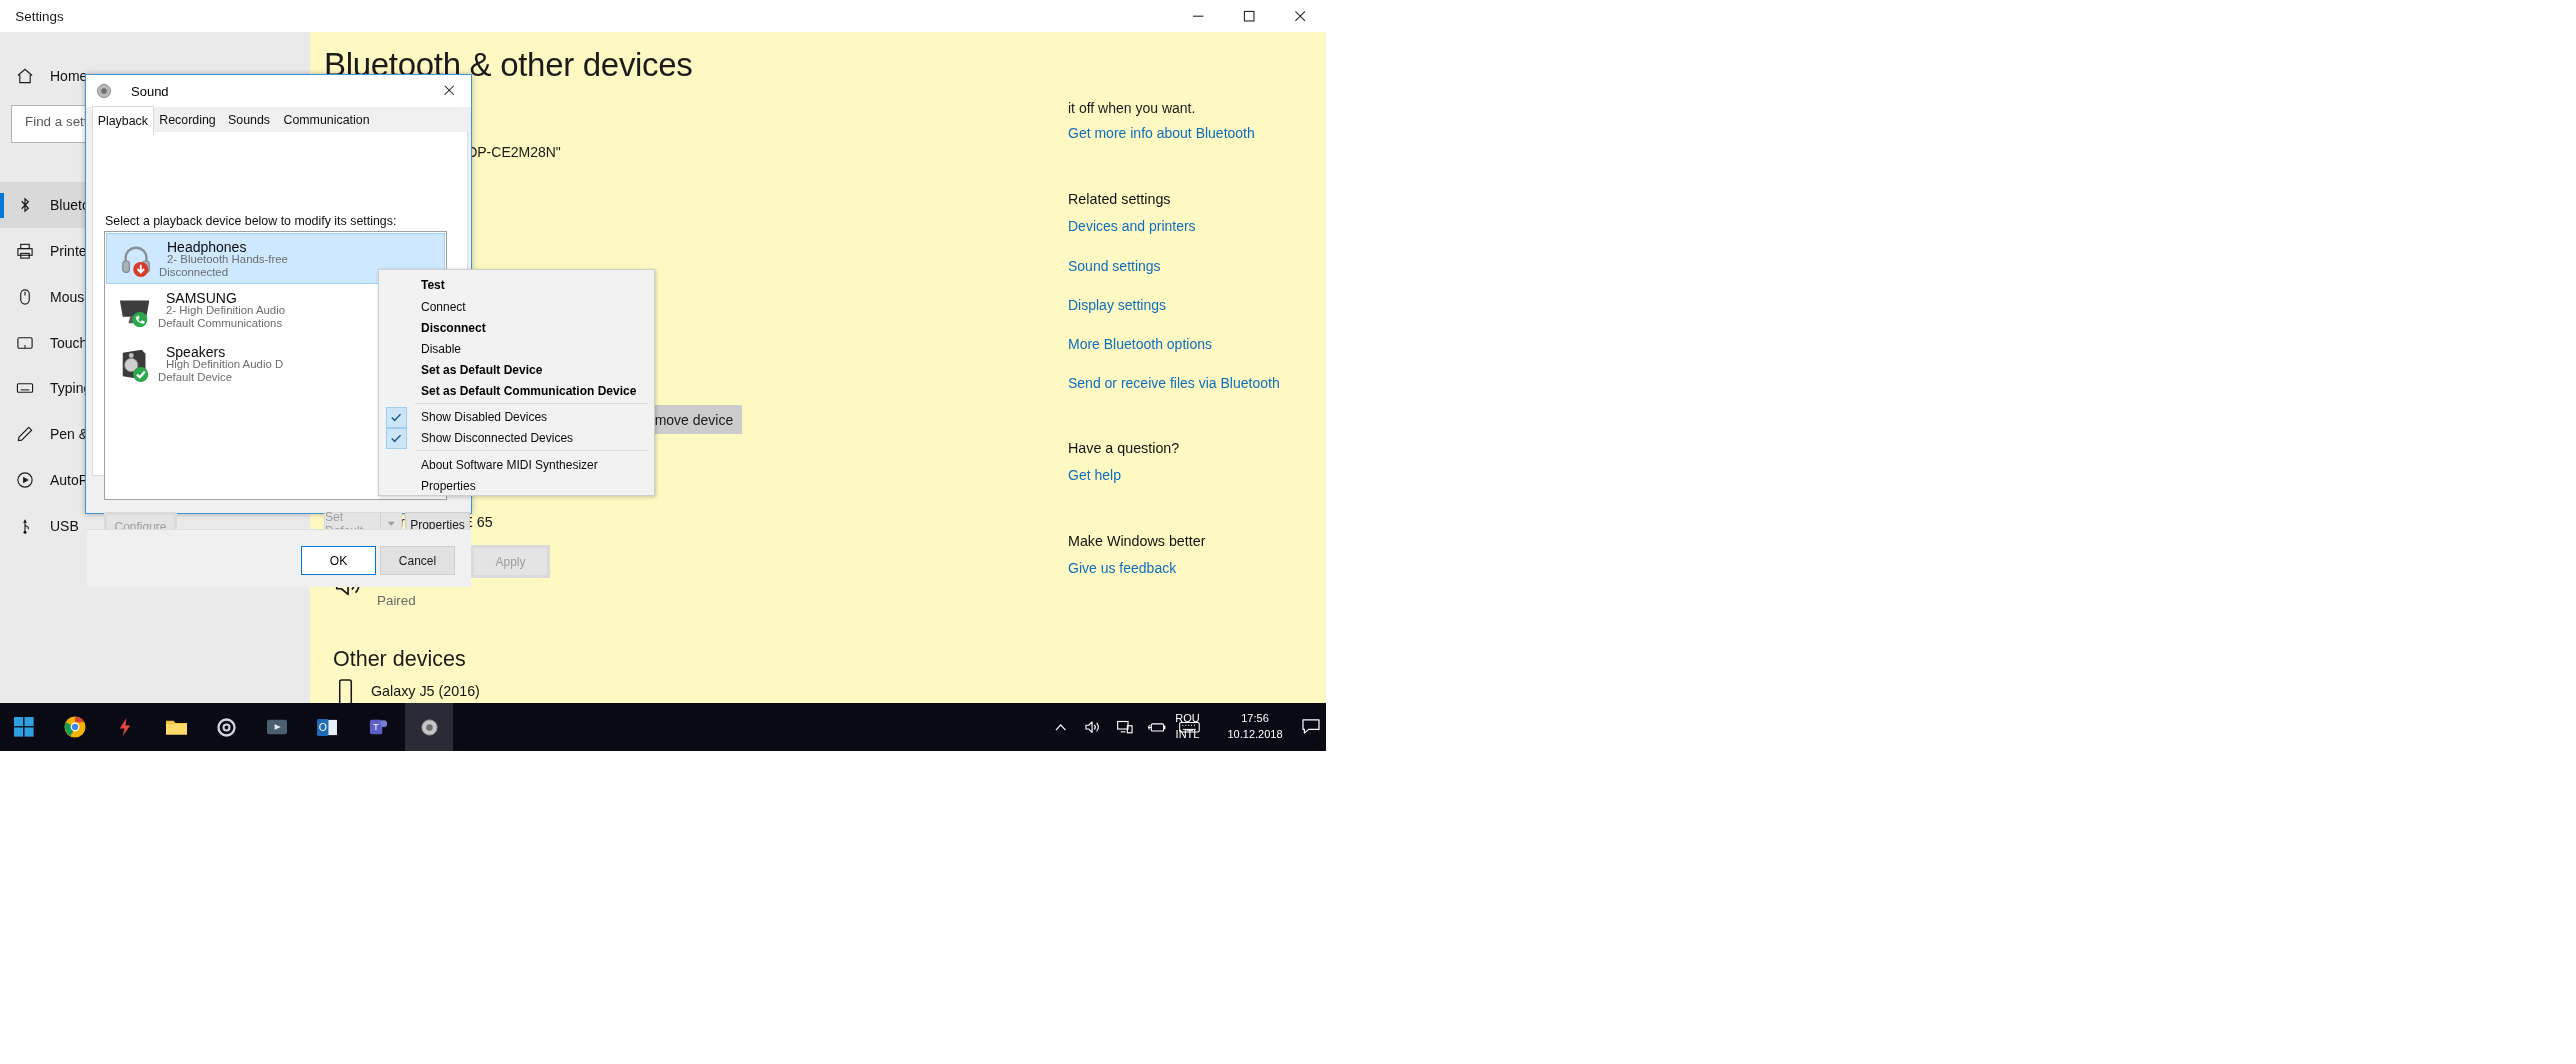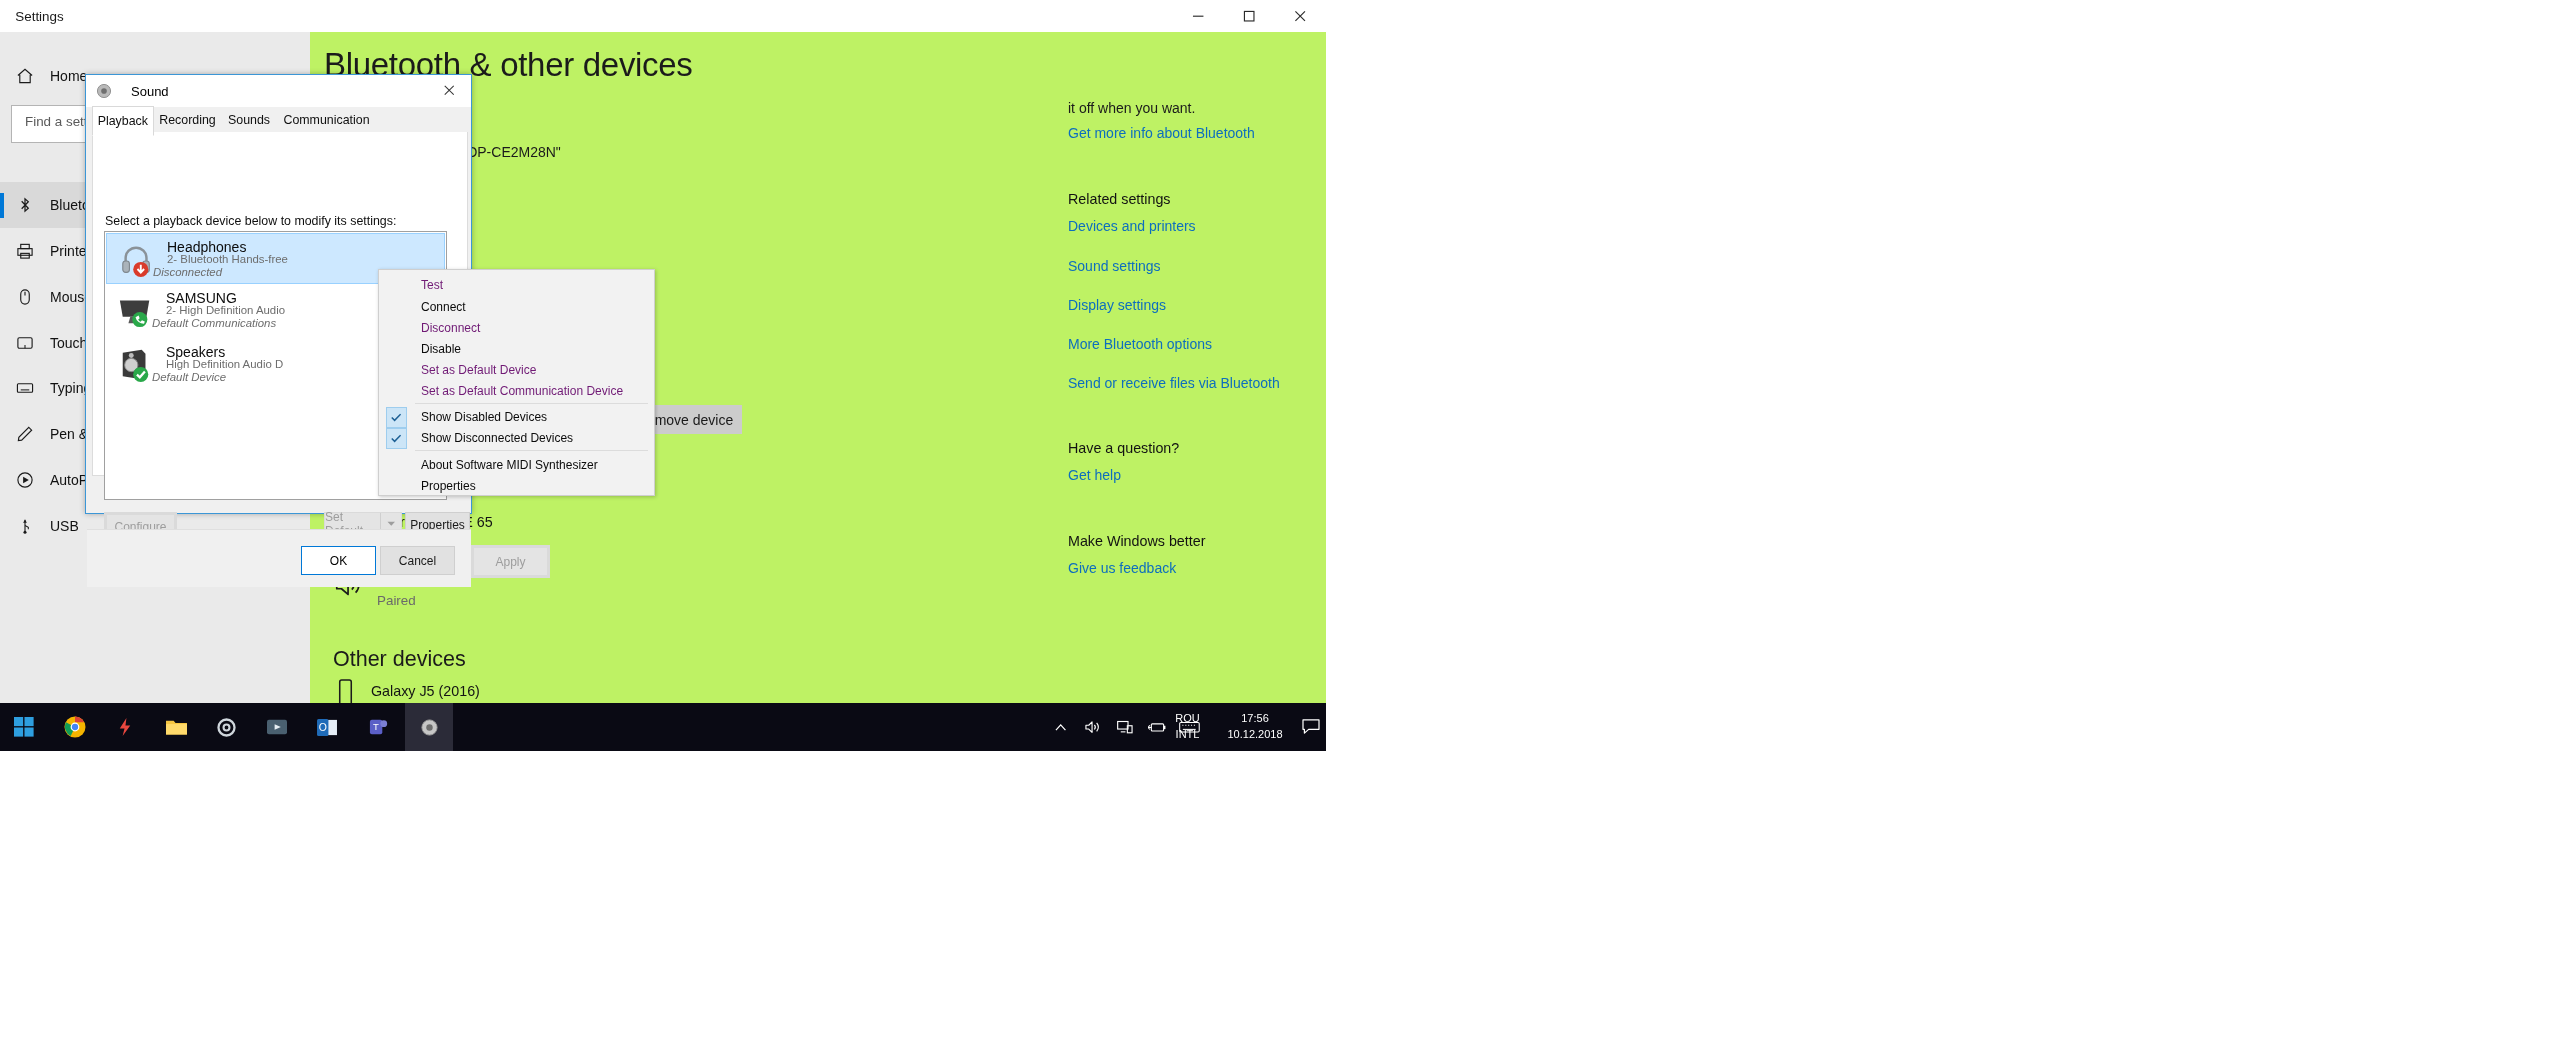--- a/index.html
+++ b/index.html
@@ -5,21 +5,21 @@
   html,body{margin:0;padding:0;}
   body{
     width:2576px;height:1065px;position:relative;overflow:hidden;
     background:#ffffff;
     font-family:"Liberation Sans", sans-serif;
     -webkit-font-smoothing:antialiased;
   }
   .abs{position:absolute;}
 
   
-  #settings-window{left:0;top:0;width:1326px;height:720px;background:#bef264;}
+  #settings-window{left:0;top:0;width:1326px;height:720px;background:#fef9c3;}
   #settings-sidebar{left:0;top:0;width:310px;height:720px;background:#eaeaea;}
   #settings-titlebar{left:0;top:0;width:1326px;height:31.5px;background:#ffffff;}
   .win-title{left:15.3px;top:8.6px;font-size:13.4px;color:#1a1a1a;}
 
   .caption-btns{right:0;top:0;height:31.5px;display:flex;}
   .cap-btn{width:51px;height:31.5px;display:flex;align-items:center;justify-content:center;
            font-size:13.4px;color:#2b2b2b;}
   .cap-btn svg{display:block;}
 
   .sb-item{left:0;width:310px;height:46px;display:flex;align-items:center;}
@@ -57,36 +57,36 @@
 
   #tabpage{left:5.7px;top:57px;width:374px;height:343px;background:#ffffff;border:1px solid #dcdcdc;border-top:none;}
   #prompt{left:19px;top:139px;font-size:12.4px;color:#0f0f0f;}
 
   #devlist{left:18px;top:156px;width:341px;height:267px;background:#ffffff;border:1px solid #a0a0a0;}
   .dev-row{position:absolute;left:1px;width:339px;height:51px;}
   .dev-row.sel{background:#cde8ff;border:1px solid #99d1ff;box-sizing:border-box;}
   .dev-ico{position:absolute;left:11.4px;top:7.6px;width:38px;height:36px;}
   .dev-t1{position:absolute;left:60px;font-size:14px;color:#0c0c0c;}
   .dev-t2{position:absolute;left:60px;font-size:11.4px;color:#6d6d6d;}
-  .dev-t3{position:absolute;left:46px;font-size:11.4px;color:#6d6d6d;font-style:italic;}
+  .dev-t3{position:absolute;left:52px;font-size:11.4px;color:#6d6d6d;}
 
   .dlg-btn{position:absolute;height:23px;background:#e1e1e1;border:3px solid #14b8a6;
            font-size:12px;color:#1a1a1a;display:flex;align-items:center;justify-content:center;}
   .dlg-btn.disabled{color:#9d9d9d;background:#e4e4e4;border-color:#dadada;}
   .dlg-btn.default{background:#ffffff;border:1.9px solid #0078d7;color:#000;}
   .dlg-btn.plain{background:#e1e1e1;border:1px solid #cfcfcf;}
 
   #btnbar{left:1px;top:454px;width:384px;height:57px;background:#f0f0f0;border-top:1px solid #dfdfdf;}
 
   
   #ctxmenu{left:292px;top:194px;width:275px;height:225px;background:#f2f2f2;
            border:1px solid #cfcfcf;box-shadow:1px 1px 3.8px rgba(0,0,0,.22);}
   .mi{position:absolute;left:1px;width:273px;height:21px;display:flex;align-items:center;}
   .mi-label{position:absolute;left:41px;font-size:12px;color:#0b0b0b;white-space:nowrap;}
-  .mi.disabled .mi-label{color:#701a75;}
+  .mi.disabled .mi-label{color:#000000;font-weight:bold;}
   .mi-check{position:absolute;left:5.7px;top:1px;width:19px;height:19px;background:#cce5f7;
             border:1px solid #9ecdee;display:flex;align-items:center;justify-content:center;}
   .mi-sep{position:absolute;left:36px;width:233px;height:1px;background:#dcdcdc;}
 
   
   #taskbar{left:0;top:703px;width:1326px;height:48px;background:#0a0a14;}
   .tb-ico{position:absolute;top:703px;width:48px;height:48px;display:flex;align-items:center;justify-content:center;}
   .tb-active{background:#2b2b38;}
   #tray{position:absolute;top:703px;height:48px;display:flex;align-items:center;}
   .tray-ico{width:32px;height:48px;display:flex;align-items:center;justify-content:center;color:#ffffff;}

